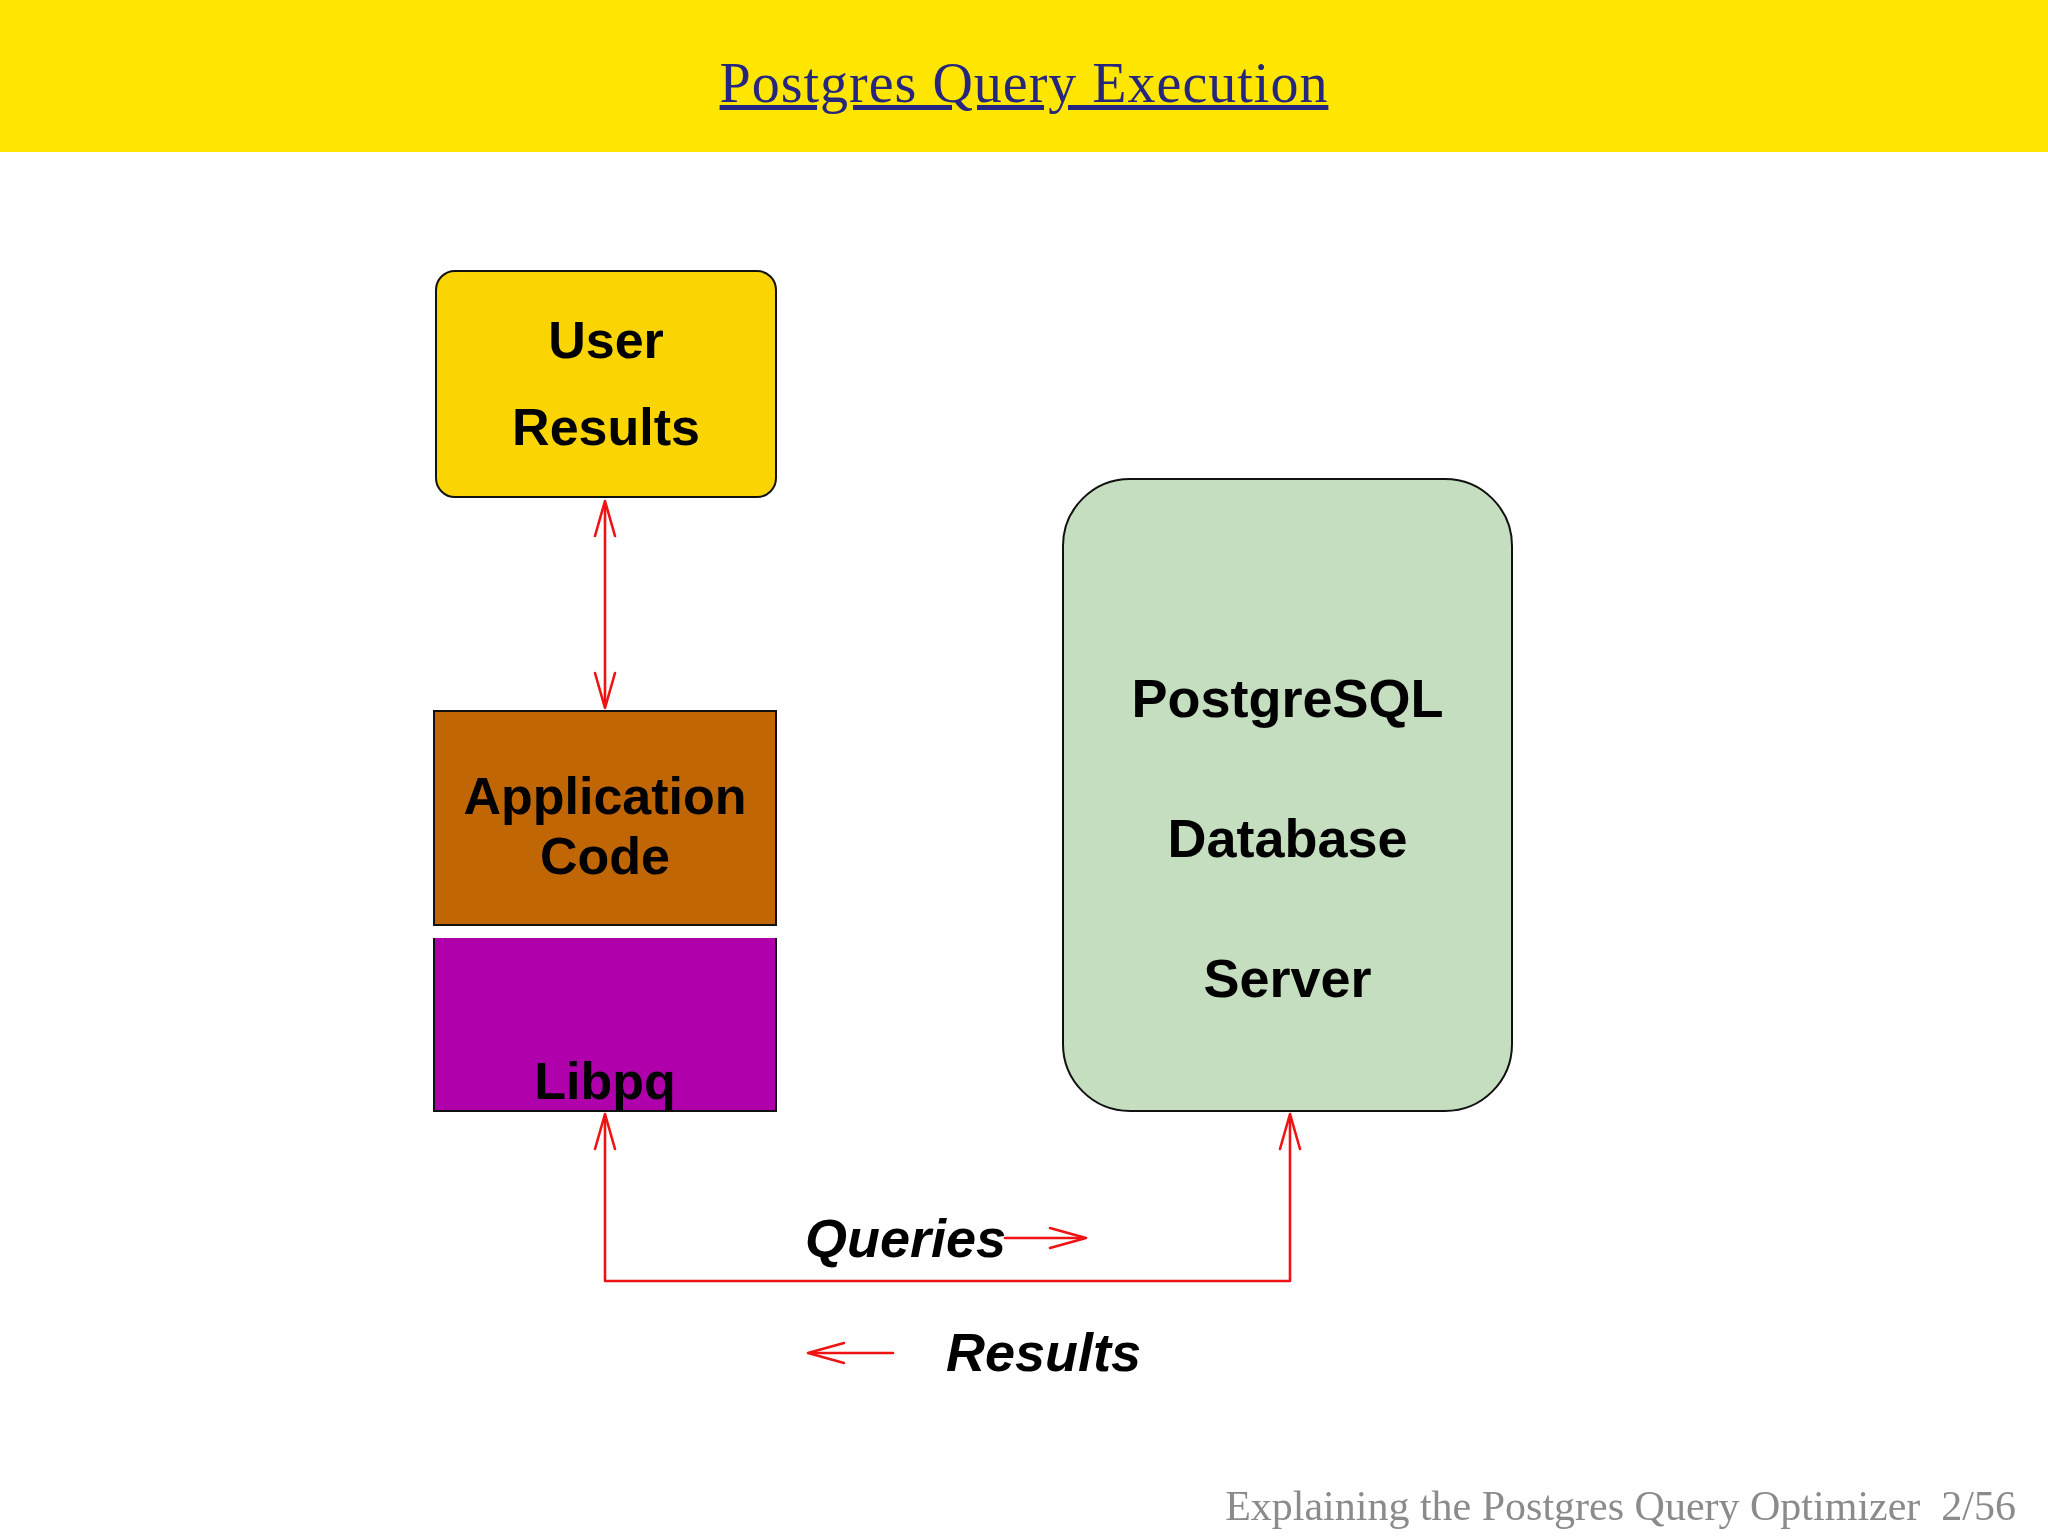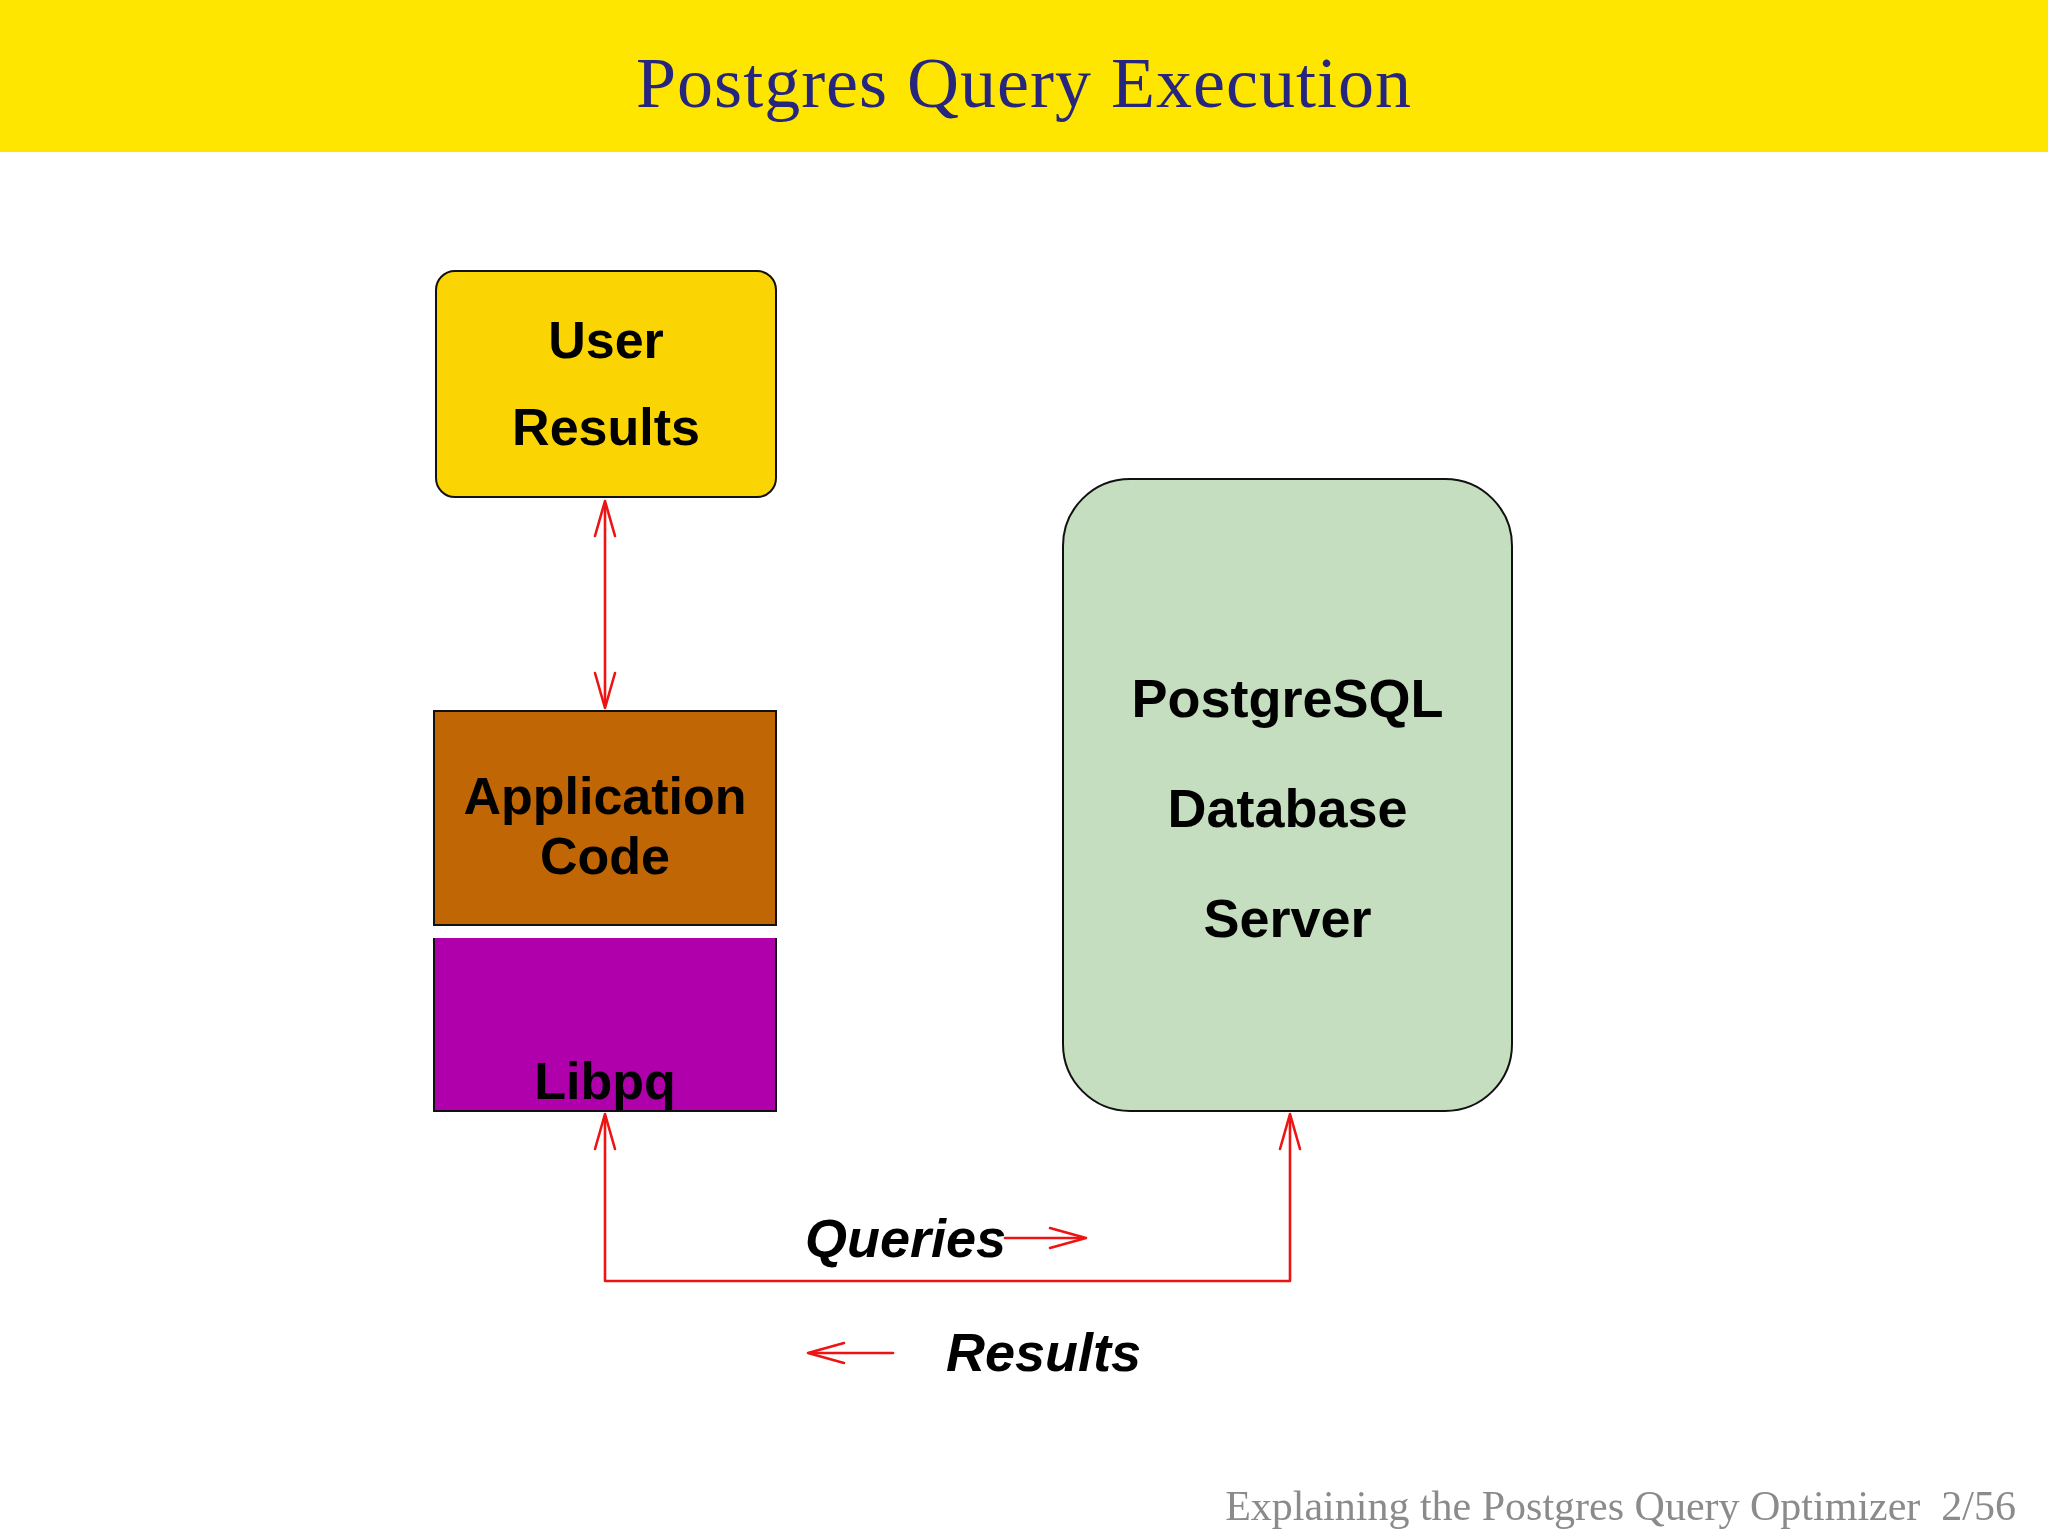--- a/index.html
+++ b/index.html
@@ -11,25 +11,26 @@
     font-family:"Liberation Sans", sans-serif;
   }
   
   .header{
     position:absolute;left:0;top:0;width:2048px;height:152px;
     background:var(--header_bg);
     display:flex;align-items:center;justify-content:center;
   }
   .header .title{
     font-family:"Liberation Serif", serif;
-    font-size:72px;
+    font-size:56px;
     color:var(--title_text);
     padding-top:14px;
     letter-spacing:1px;
     white-space:nowrap;
+    text-decoration:underline;
   }
   
   .dbox{
     position:absolute;
     box-sizing:border-box;
     border:2px solid #111111;
     display:flex;flex-direction:column;align-items:center;
     color:#000;
     font-weight:bold;
     text-align:center;
@@ -52,21 +53,21 @@
     left:433px;top:938px;width:344px;height:174px;
     border-top:none;
     background:var(--libpq_fill);
     justify-content:flex-end;
     font-size:52px;line-height:1.1;
   }
   .box-pg-server{
     left:1062px;top:478px;width:451px;height:634px;
     border-radius:68px;
     background:var(--postgresql_fill);
-    padding-top:190px;gap:54px;
+    padding-top:190px;gap:84px;
     font-size:54px;line-height:56px;
   }
   
   .flow-label{
     position:absolute;
     font-size:54px;font-weight:bold;color:#000;
     line-height:54px;white-space:nowrap;font-style:italic;
   }
   .label-queries{left:805px;top:1211px;}
   .label-results{left:946px;top:1325px;}

